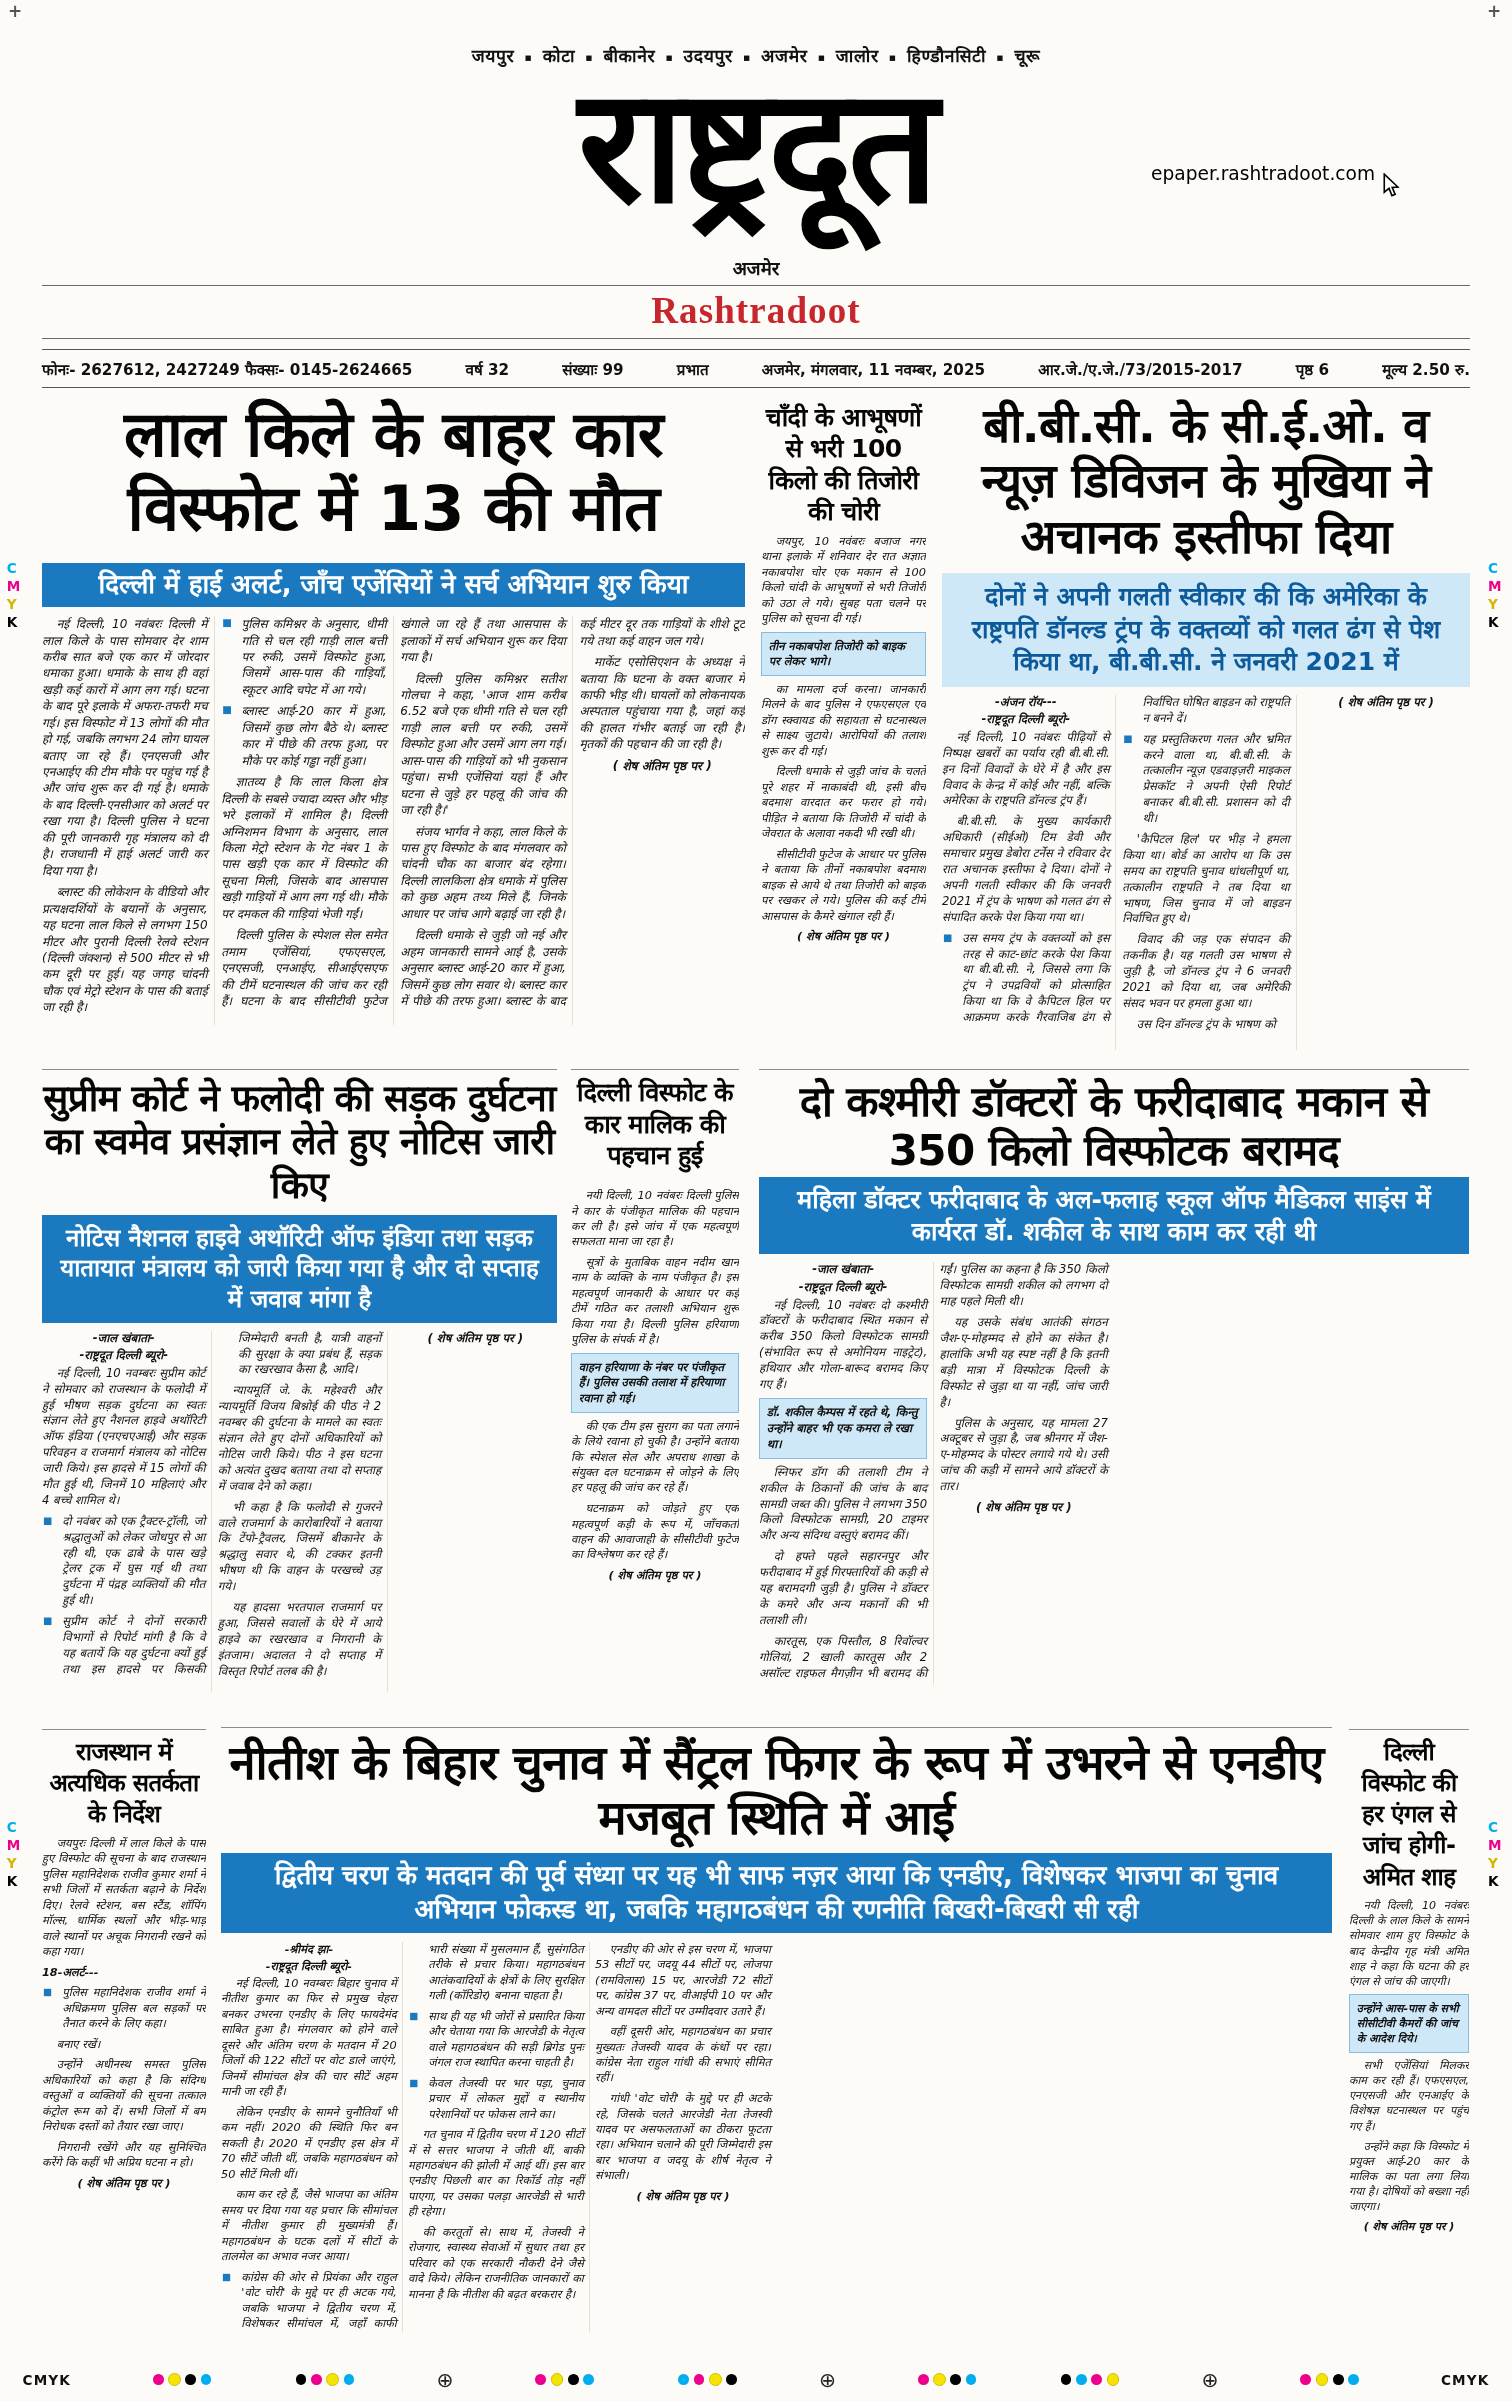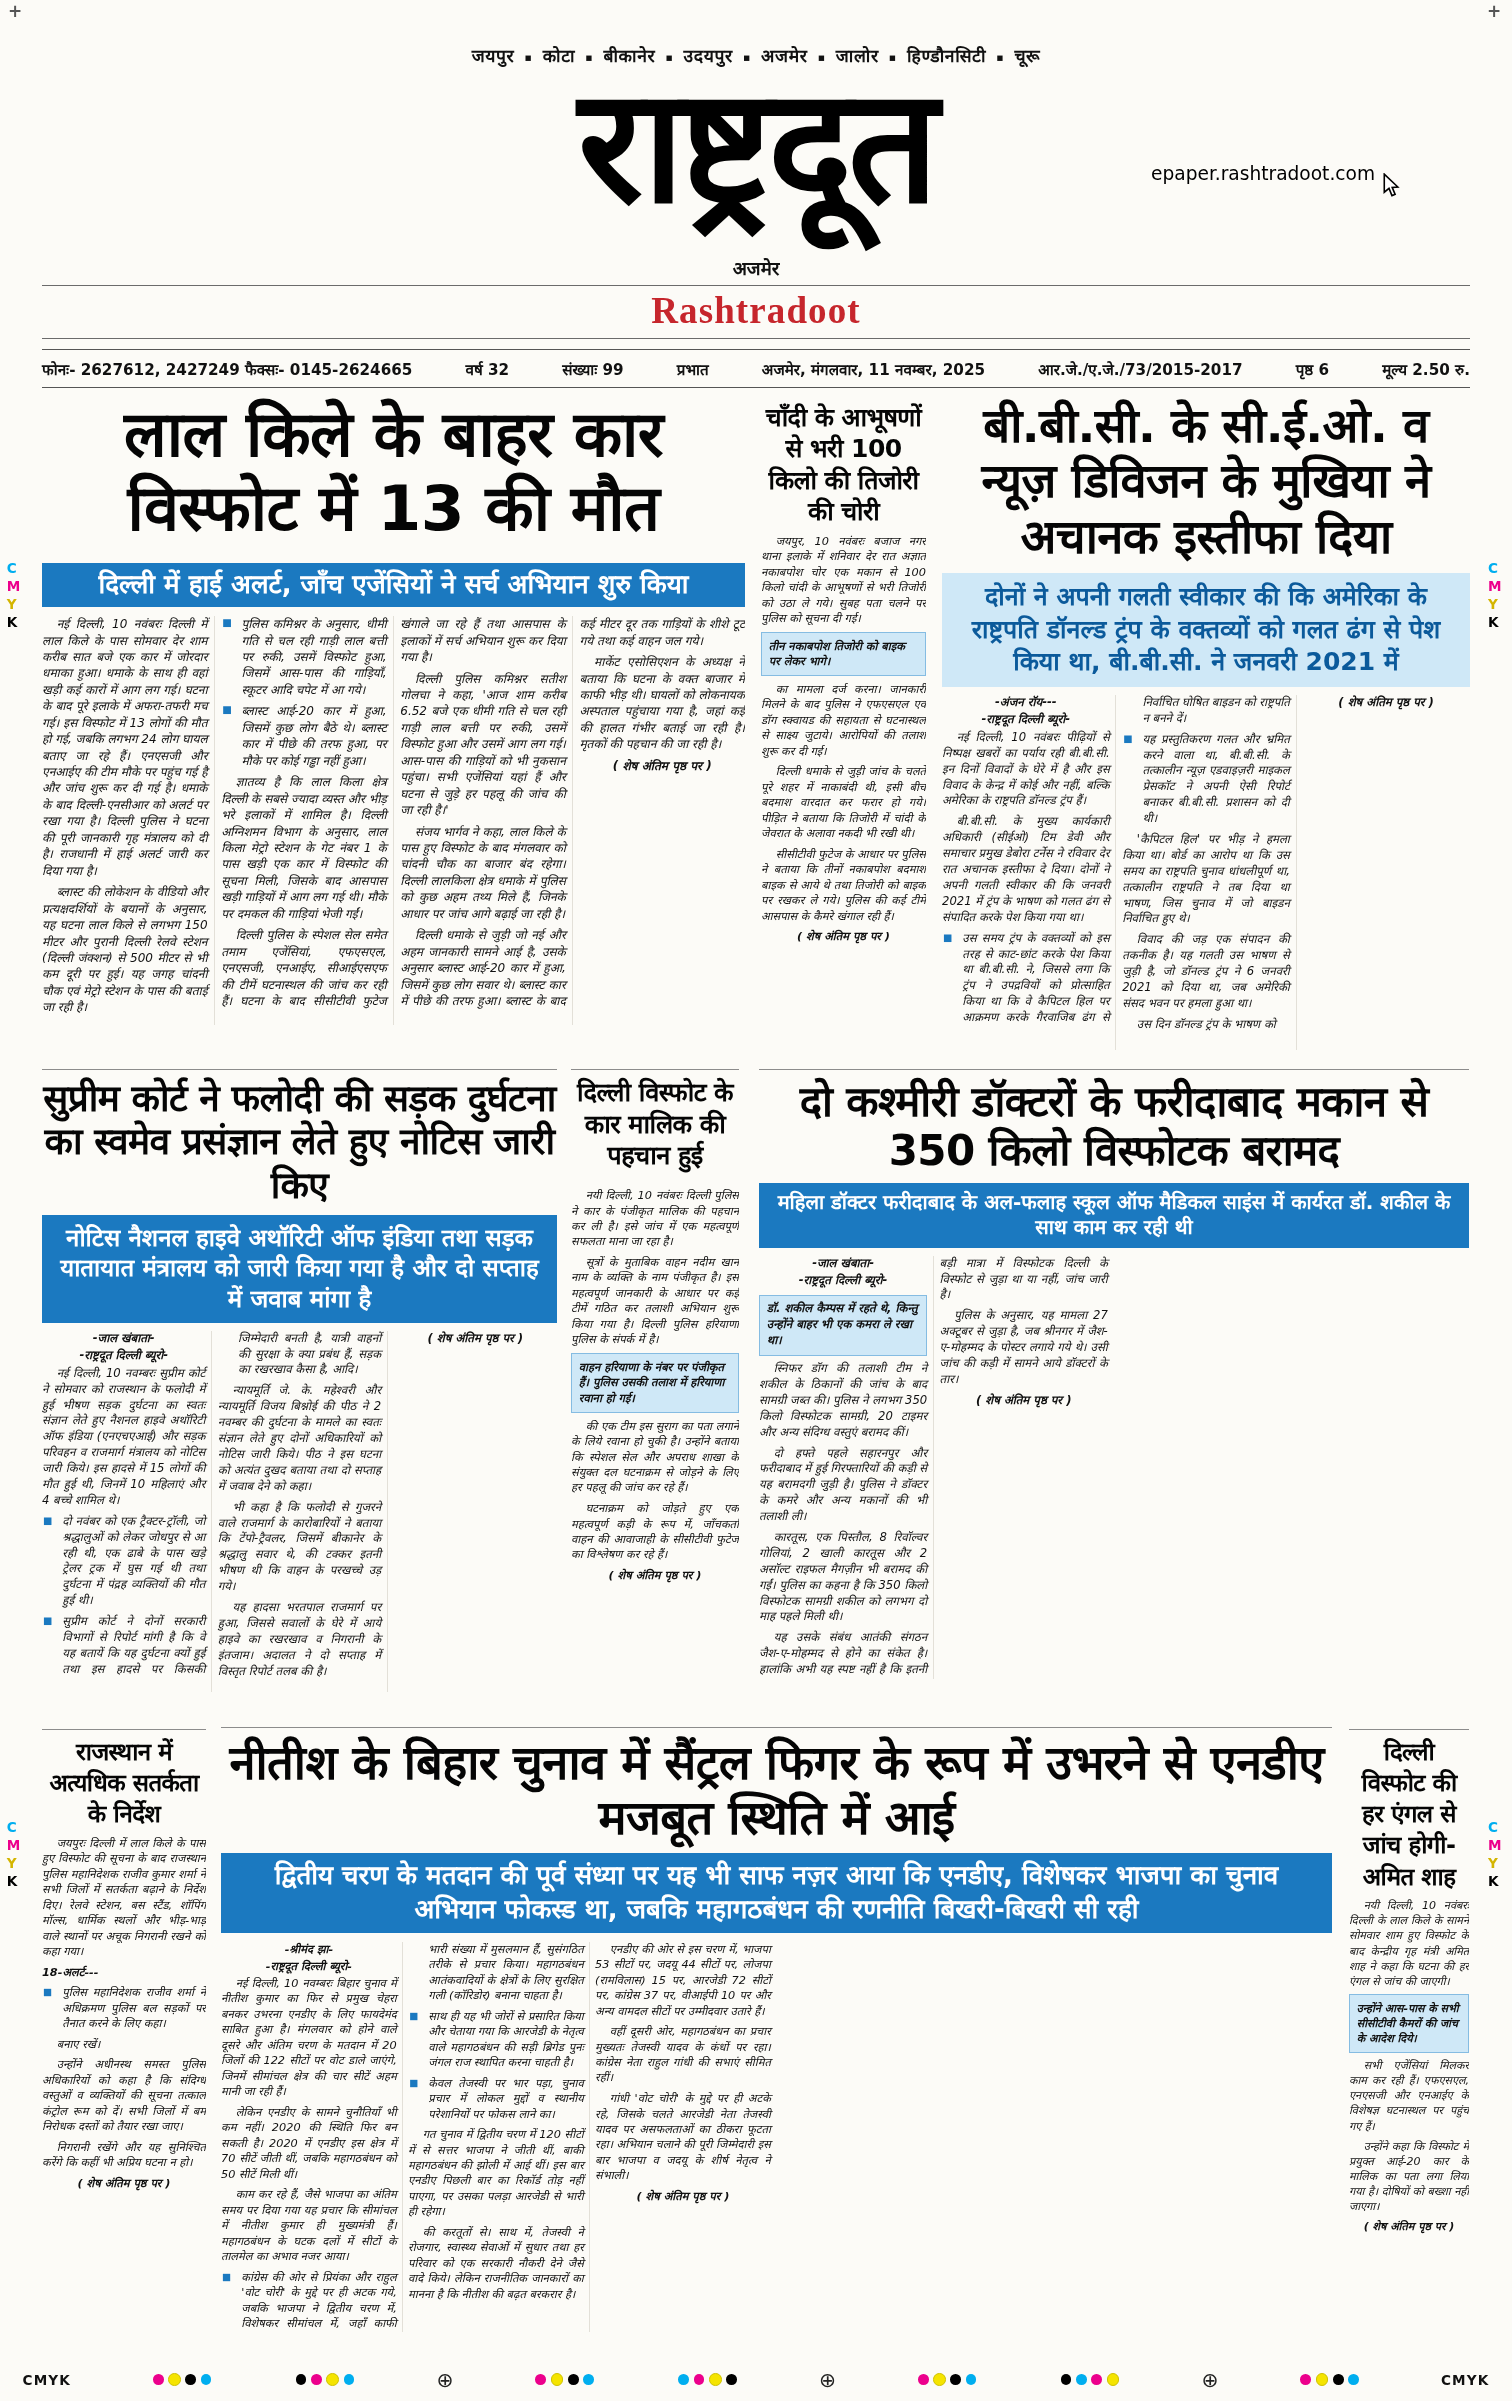--- a/index.html
+++ b/index.html
@@ -56,21 +56,21 @@
   #supreme{left:42px;top:1069px;width:515px;}
   #supreme .headline{font-size:37px;}
   #supreme .bluebar{margin-top:6.8px;font-size:24px;padding:8px 10.2px;}
   #supreme .body{margin-top:8px;height:361px;column-count:3;column-gap:12.4px;
                  column-rule:0.6px solid #e3e0d8;font-size:11.6px;}
   #carowner{left:571px;top:1069px;width:168px;}
   #carowner .headline{font-size:25.4px;line-height:1.25;}
   #carowner .body{margin-top:16px;height:525px;font-size:11.3px;}
   #faridabad{left:759px;top:1069px;width:710px;}
   #faridabad .headline{font-size:42px;}
-  #faridabad .bluebar{margin-top:7px;font-size:20px;padding:6.8px 10.2px;}
+  #faridabad .bluebar{margin-top:1px;font-size:25px;padding:6.8px 10.2px;}
   #faridabad .body{margin-top:8px;height:423px;column-count:4;column-gap:12.4px;
                    column-rule:0.6px solid #e3e0d8;font-size:11.6px;}
   #rajasthan{left:42px;top:1729px;width:164px;}
   #rajasthan .headline{font-size:24px;line-height:1.3;}
   #rajasthan .body{margin-top:5.6px;height:519px;font-size:11.3px;}
   #nitish{left:221px;top:1727px;width:1111px;}
   #nitish .headline{font-size:47px;}
   #nitish .bluebar{margin-top:6.8px;font-size:26px;padding:6.8px 13.6px;}
   #nitish .body{margin-top:9px;height:390px;column-count:6;column-gap:11.3px;
                 column-rule:0.6px solid #e3e0d8;font-size:11.3px;}
@@ -208,20 +208,21 @@
       </div>
   </section>
 
   <section class="block sep-top" id="faridabad">
     <h2 class="headline">दो कश्मीरी डॉक्टरों के फरीदाबाद मकान से 350 किलो विस्फोटक बरामद</h2>
     <div class="bluebar">महिला डॉक्टर फरीदाबाद के अल-फलाह स्कूल ऑफ मैडिकल साइंस में कार्यरत डॉ. शकील के साथ काम कर रही थी</div>
     <div class="body">
 
     <p class="para byline">-जाल खंबाता-</p>
         <p class="para byline">-राष्ट्रदूत दिल्ली ब्यूरो-</p>
+        <p class="para">नई दिल्ली, 10 नवंबरः दो कश्मीरी डॉक्टरों के फरीदाबाद स्थित मकान से करीब 350 किलो विस्फोटक सामग्री (संभावित रूप से अमोनियम नाइट्रेट), हथियार और गोला-बारूद बरामद किए गए हैं।</p>
         <p class="para box">डॉ. शकील कैम्पस में रहते थे, किन्तु उन्होंने बाहर भी एक कमरा ले रखा था।</p>
         <p class="para">स्निफर डॉग की तलाशी टीम ने शकील के ठिकानों की जांच के बाद सामग्री जब्त की। पुलिस ने लगभग 350 किलो विस्फोटक सामग्री, 20 टाइमर और अन्य संदिग्ध वस्तुएं बरामद कीं।</p>
         <p class="para">दो हफ्ते पहले सहारनपुर और फरीदाबाद में हुई गिरफ्तारियों की कड़ी से यह बरामदगी जुड़ी है। पुलिस ने डॉक्टर के कमरे और अन्य मकानों की भी तलाशी ली।</p>
         <p class="para">कारतूस, एक पिस्तौल, 8 रिवॉल्वर गोलियां, 2 खाली कारतूस और 2 असॉल्ट राइफल मैगज़ीन भी बरामद की गईं। पुलिस का कहना है कि 350 किलो विस्फोटक सामग्री शकील को लगभग दो माह पहले मिली थी।</p>
         <p class="para">यह उसके संबंध आतंकी संगठन जैश-ए-मोहम्मद से होने का संकेत है। हालांकि अभी यह स्पष्ट नहीं है कि इतनी बड़ी मात्रा में विस्फोटक दिल्ली के विस्फोट से जुड़ा था या नहीं, जांच जारी है।</p>
         <p class="para">पुलिस के अनुसार, यह मामला 27 अक्टूबर से जुड़ा है, जब श्रीनगर में जैश-ए-मोहम्मद के पोस्टर लगाये गये थे। उसी जांच की कड़ी में सामने आये डॉक्टरों के तार।</p>
         <p class="para cont">( शेष अंतिम पृष्ठ पर )</p>
       </div>
   </section>
 

